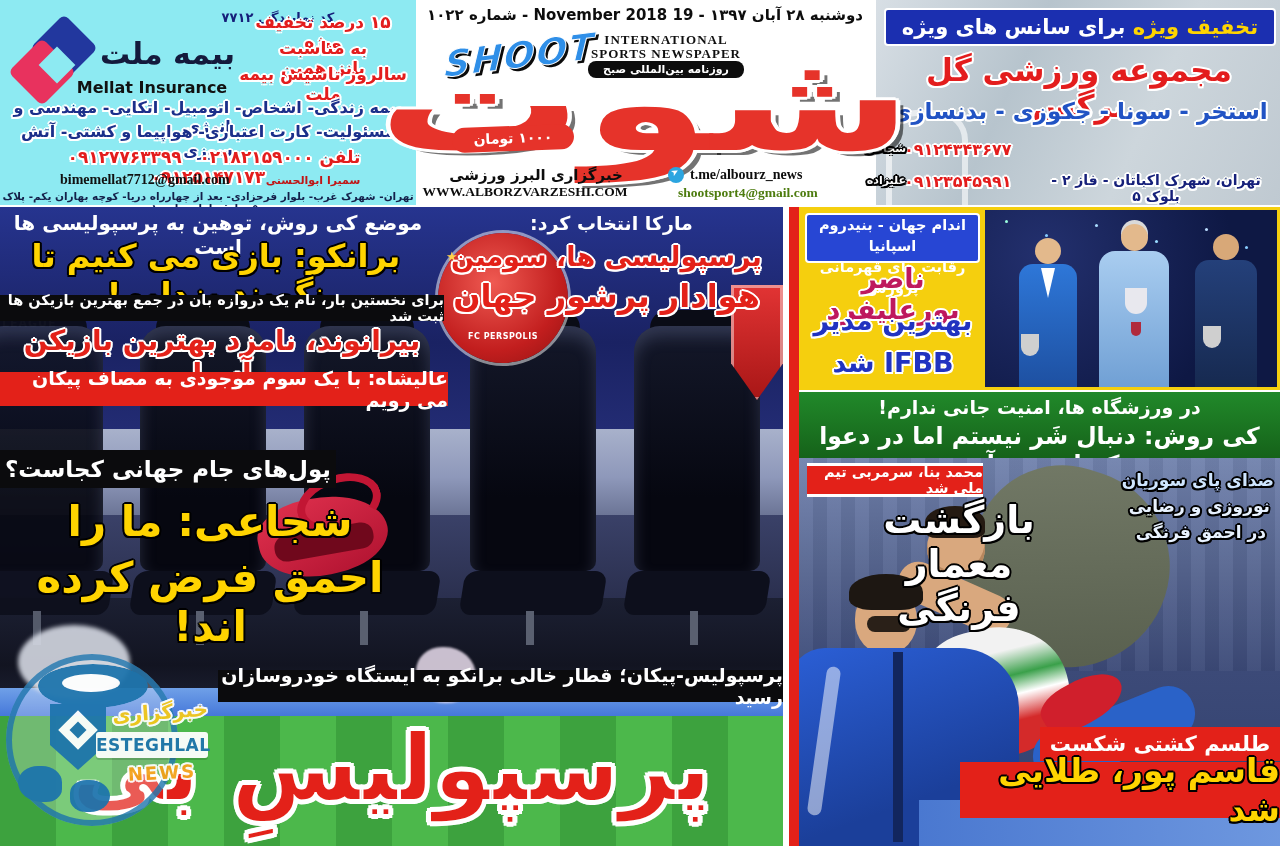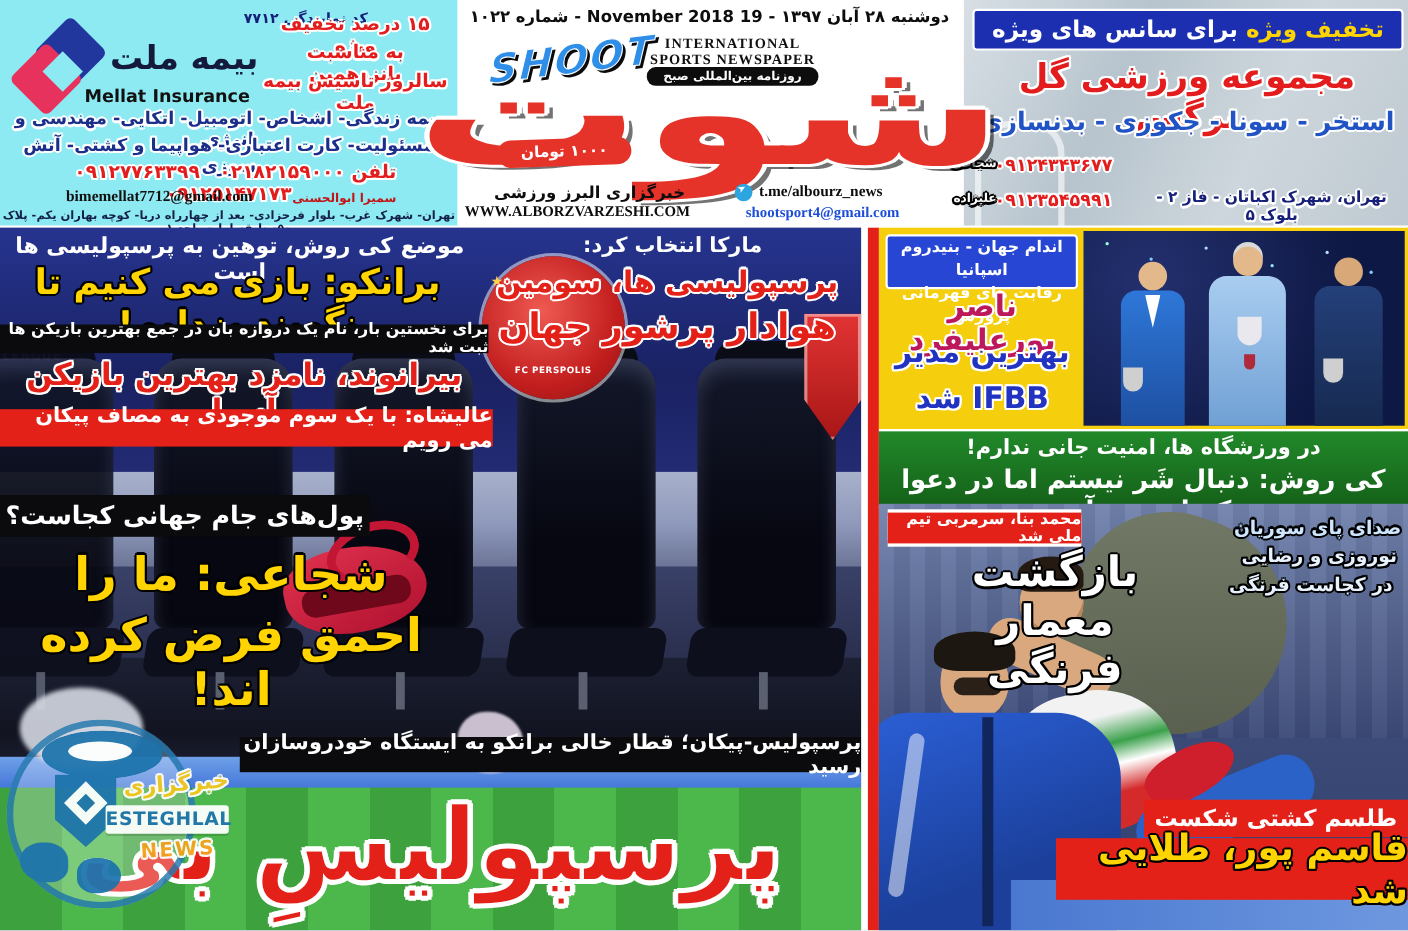--- a/index.html
+++ b/index.html
@@ -67,21 +67,21 @@
     <div class="abs b c" style="left:160px;top:46px;width:180px;font-size:13px;letter-spacing:1px;color:#101010;font-family:'Liberation Serif',serif;z-index:2;">SPORTS NEWSPAPER</div>
     <div class="abs rtl b c" style="left:172px;top:61px;width:156px;height:17px;line-height:17px;font-size:11px;color:#fff;background:#0d0d0d;border-radius:8px;z-index:2;">روزنامه بین‌المللی صبح ایران</div>
     <div class="abs rtl b c" style="left:36px;top:126px;width:122px;height:25px;line-height:25px;font-size:14px;color:#fff;background:#e6332a;border-radius:13px;transform:rotate(-2deg);z-index:2;">۱۰۰۰ تومان</div>
     <div class="abs rtl b c" style="left:30px;top:166px;width:180px;font-size:15px;color:#0d0d0d;z-index:2;">خبرگزاری البرز ورزشی</div>
     <div class="abs b" style="left:4px;top:184px;width:210px;font-size:13.5px;color:#0d0d0d;font-family:'Liberation Serif',serif;z-index:2;text-align:center;">WWW.ALBORZVARZESHI.COM</div>
     <div class="abs" style="left:252px;top:165px;z-index:2;">
       <span class="abs" style="left:0;top:2px;width:16px;height:16px;border-radius:50%;background:#2ca5e0;"></span>
       <span class="abs" style="left:3px;top:2px;font-size:9px;color:#fff;transform:rotate(-30deg);">➤</span>
       <span class="abs b" style="left:22px;top:2px;width:170px;font-size:14px;color:#0d0d0d;font-family:'Liberation Serif',serif;">t.me/albourz_news</span>
     </div>
-    <div class="abs b" style="left:262px;top:185px;width:190px;font-size:13.5px;color:#1d4ed8;font-family:'Liberation Serif',serif;z-index:2;">shootsport4@gmail.com</div>
+    <div class="abs b" style="left:262px;top:185px;width:190px;font-size:13.5px;color:#4d7c0f;font-family:'Liberation Serif',serif;z-index:2;">shootsport4@gmail.com</div>
   </div>
 
   <div class="abs" style="left:874px;top:0;width:406px;height:205px;background:linear-gradient(115deg,#d8dfe5 0%,#b7c4cd 35%,#cdd6dc 65%,#bfc9d1 100%);border-left:2px solid #fff;">
     <div class="abs" style="left:10px;top:110px;width:70px;height:95px;border:6px solid rgba(255,255,255,.75);border-bottom:none;border-radius:30px 30px 0 0;opacity:.8;"></div>
     <div class="abs rtl b c" style="left:8px;top:8px;width:388px;height:34px;line-height:34px;background:#1b2fb0;border:2px solid #fff;border-radius:4px;font-size:21px;">
       <span style="color:#ffd400;">تخفیف ویژه</span>
       <span style="color:#fff;">برای سانس های ویژه</span>
     </div>
     <div class="abs rtl b c oW" style="left:8px;top:52px;width:390px;font-size:31px;color:#e31d1d;">مجموعه ورزشی گل نرگس</div>
     <div class="abs rtl b c oW" style="left:8px;top:98px;width:390px;font-size:23px;color:#2153c4;">استخر - سونا - جکوزی - بدنسازی</div>
@@ -227,21 +227,21 @@
       <div class="abs" style="left:28px;top:80px;width:14px;height:150px;background:rgba(255,255,255,.5);border-radius:7px;transform:rotate(8deg);"></div>
     </div>
 
     <div class="abs" style="left:120px;bottom:0;width:100%;height:46px;background:linear-gradient(90deg,#4a78d0,#7aa2e4);"></div>
 
     <div class="abs rtl stripR" style="left:8px;top:8px;width:176px;height:28px;font-size:14.5px;font-weight:bold;box-shadow:0 -3px 0 #fff,0 3px 0 #fff;">محمد بنا، سرمربی تیم ملی شد</div>
     <div class="abs rtl b c oB wh" style="left:60px;top:40px;width:200px;font-size:38px;">بازگشت</div>
     <div class="abs rtl b c oB wh" style="left:40px;top:84px;width:240px;font-size:38px;">معمار فرنگی</div>
     <div class="abs rtl b oB" style="right:6px;top:12px;width:160px;font-size:17px;color:#cfe6ff;text-align:right;">صدای پای سوریان</div>
     <div class="abs rtl b oB" style="right:10px;top:38px;width:160px;font-size:17px;color:#e8f2ff;text-align:right;">نوروزی و رضایی</div>
-    <div class="abs rtl b oB" style="right:14px;top:64px;width:160px;font-size:17px;color:#e8f2ff;text-align:right;">در کجاست فرنگی</div>
+    <div class="abs rtl b oB" style="right:14px;top:64px;width:160px;font-size:17px;color:#e8f2ff;text-align:right;">در احمق فرنگی</div>
     <div class="abs rtl stripR" style="right:0;top:269px;width:240px;height:34px;font-size:21px;font-weight:bold;">طلسم کشتی شکست</div>
     <div class="abs rtl stripR" style="right:0;top:304px;width:320px;height:56px;">
       <span class="b oB" style="font-size:33px;color:#ffd400;">قاسم پور، طلایی شد</span>
     </div>
   </div>
 
   <div class="abs" style="left:0;top:648px;width:220px;height:198px;z-index:40;opacity:.95;">
     <div class="abs" style="left:6px;top:6px;width:172px;height:172px;border-radius:50%;background:rgba(255,255,255,.28);box-shadow:inset 0 0 0 6px rgba(32,118,174,.85);"></div>
     <div class="abs" style="left:38px;top:16px;width:110px;height:44px;background:#2076ae;border-radius:50%;clip-path:ellipse(50% 50% at 50% 50%);"></div>
     <div class="abs" style="left:62px;top:26px;width:58px;height:18px;background:#fff;border-radius:50%;"></div>

